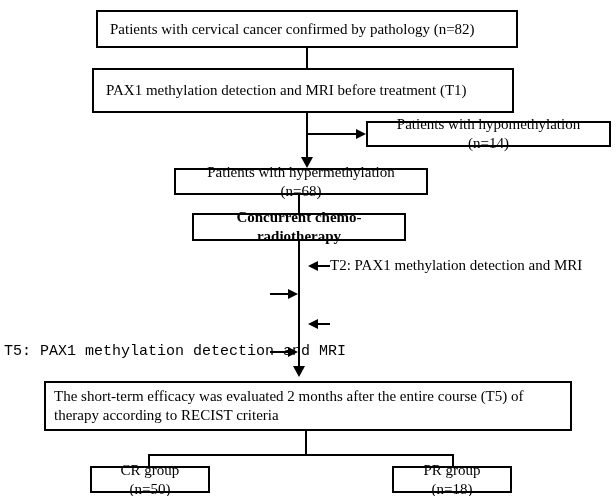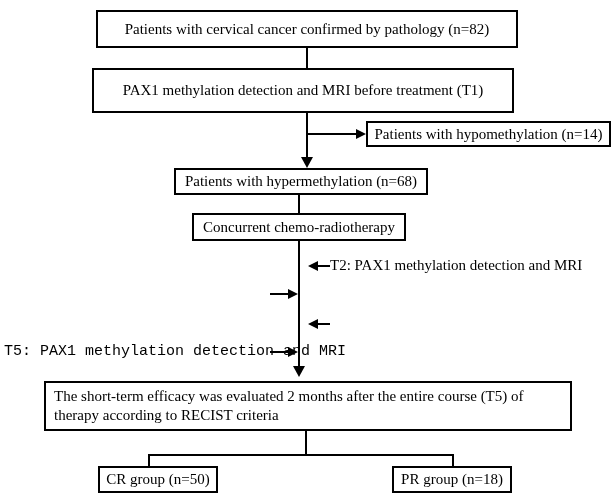--- a/index.html
+++ b/index.html
@@ -16,25 +16,24 @@
     color: #000000;
     overflow: hidden;
   }
   .box {
     position: absolute;
     box-sizing: border-box;
     border: 2px solid #000000;
     background: #ffffff;
     display: flex;
     align-items: center;
-    justify-content: center;
     text-align: center;
     font-size: 15px;
     line-height: 1.25;
-    padding: 2px 6px;
+    padding: 2px 12px;
     z-index: 3;
   }
   .box.left-align {
     justify-content: flex-start;
     text-align: left;
     padding: 3px 8px;
   }
   .vline {
     position: absolute;
     width: 2px;
@@ -109,21 +108,21 @@
   <div class="box" style="left:366px; top:121px; width:245px; height:26px;">
     <span>Patients with hypomethylation (n=14)</span>
   </div>
 
   <div class="box" style="left:174px; top:168px; width:254px; height:27px;">
     <span>Patients with hypermethylation (n=68)</span>
   </div>
 
   <div class="vline" style="left:298px; top:195px; height:18px;"></div>
 
-  <div class="box" style="left:192px; top:213px; width:214px; height:28px;">
+  <div class="box" style="left:192px; top:213px; width:214px; height:28px;font-weight:bold;">
     <span>Concurrent chemo-radiotherapy</span>
   </div>
 
   <div class="vline" style="left:298px; top:241px; height:132px;"></div>
   <div class="arrow-down" style="left:293px; top:366px;"></div>
 
   <div class="arrow-left" style="left:308px; top:260.5px;"></div>
   <div class="hline" style="left:316px; top:265px; width:14px;"></div>
   <div class="annot right-side" style="left:330px; top:258px;">
     <span>T2: PAX1 methylation detection and MRI</span>
@@ -143,21 +142,21 @@
 
   <div class="box left-align" style="left:44px; top:381px; width:528px; height:50px;">
     <span>The short-term efficacy was evaluated 2 months after the entire course (T5) of therapy according to RECIST criteria</span>
   </div>
 
   <div class="vline" style="left:305px; top:431px; height:23px;"></div>
   <div class="hline" style="left:148px; top:454px; width:306px;"></div>
   <div class="vline" style="left:148px; top:454px; height:12px;"></div>
   <div class="vline" style="left:452px; top:454px; height:12px;"></div>
 
-  <div class="box" style="left:90px; top:466px; width:120px; height:27px;margin-left:8px;">
+  <div class="box" style="left:90px; top:466px; width:120px; height:27px;">
     <span>CR group (n=50)</span>
   </div>
 
   <div class="box" style="left:392px; top:466px; width:120px; height:27px;">
     <span>PR group (n=18)</span>
   </div>
 
 </div>
 
 </body></html>

